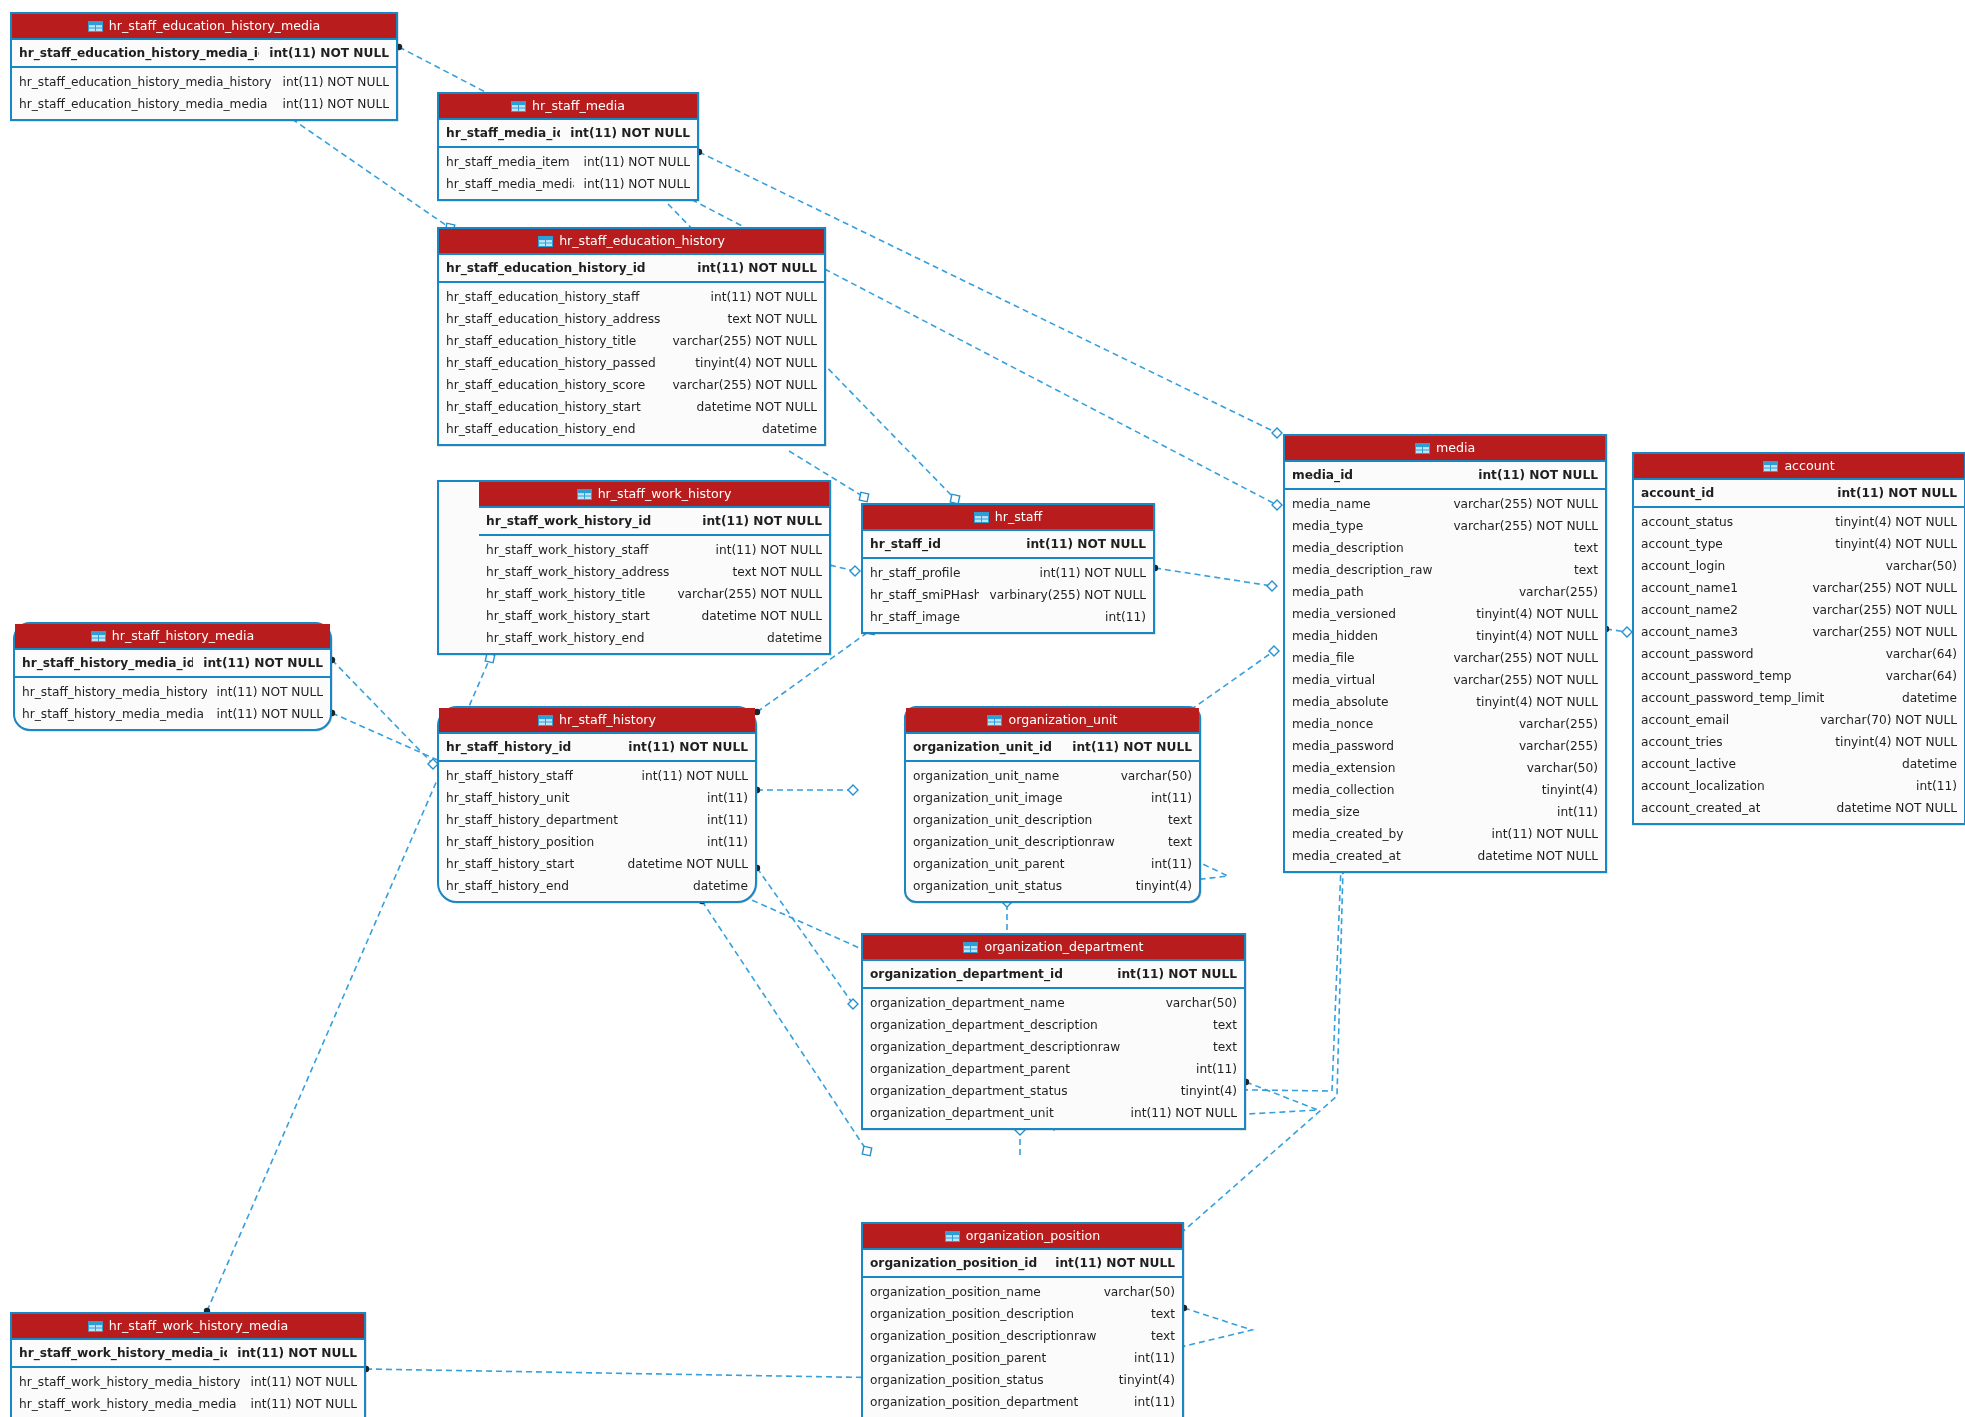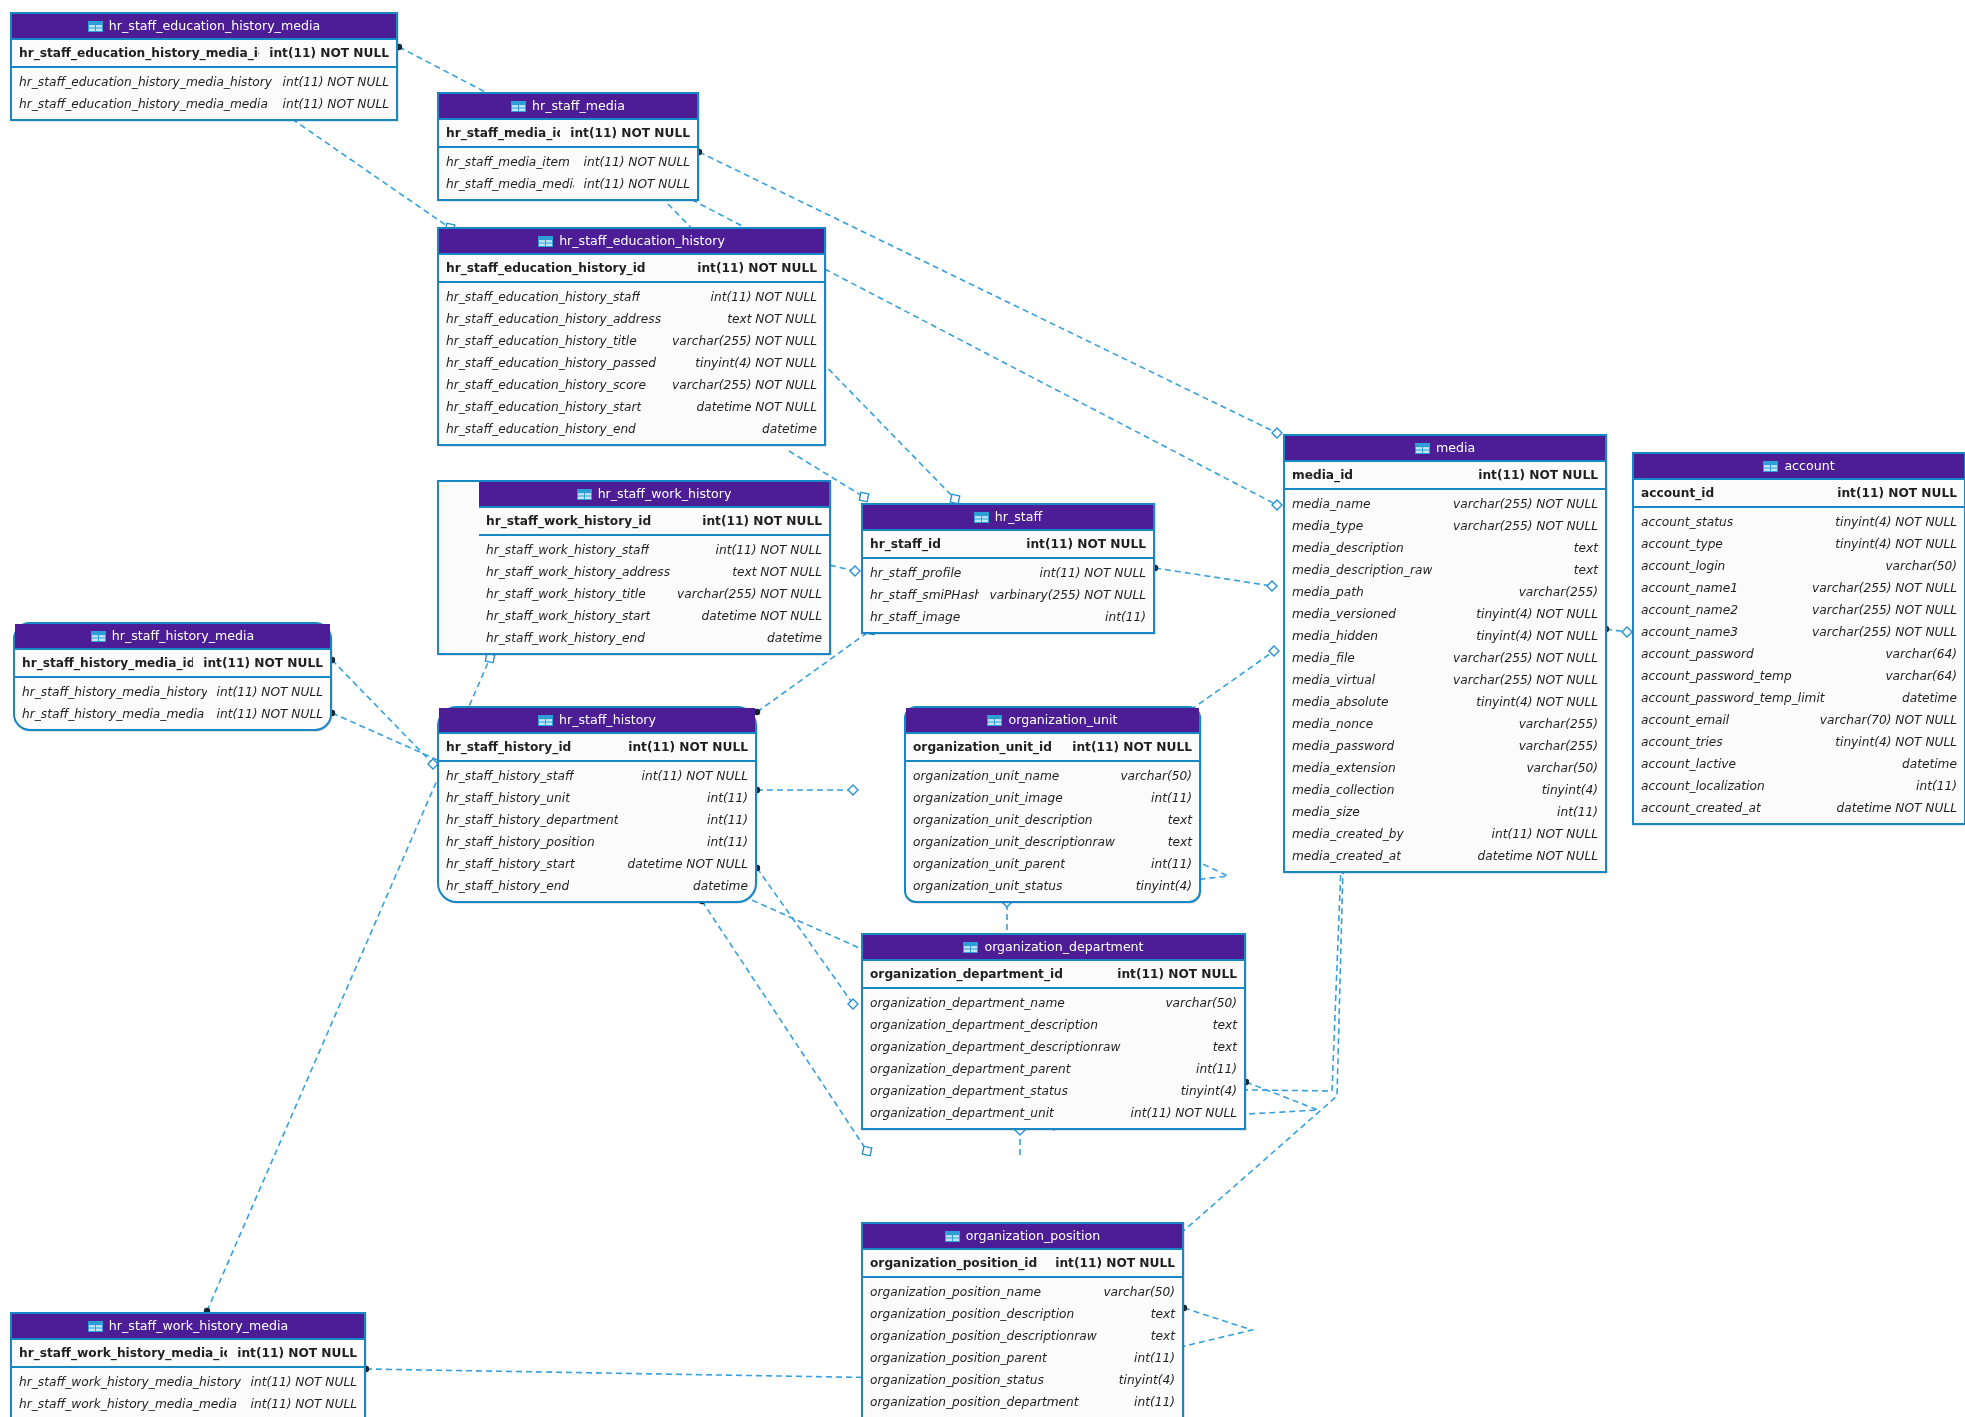--- a/index.html
+++ b/index.html
@@ -18,37 +18,37 @@
   .dot{fill:#18262e;stroke:none;}
   .glyph{fill:#ffffff;stroke:#2492cf;stroke-width:1.4;}
   .table-card{
     position:absolute;z-index:2;
     border:2px solid #1787c6;
     background:#fbfbfb;
     box-shadow:0.5px 0.5px 0 rgba(30,30,30,.25);
     font-size:12.2px;line-height:22px;white-space:nowrap;
   }
   .t-header{
-    height:24px;background:#4c1d95;color:#ffffff;
+    height:24px;background:#b91c1c;color:#ffffff;
     border-bottom:2px solid #1787c6;
     display:flex;align-items:center;justify-content:center;gap:6px;
     font-size:12.6px;line-height:24px;
   }
   .t-icon{flex:0 0 auto;display:inline-flex;}
   .t-row{
     display:flex;align-items:center;gap:10px;
     padding:0 7px;height:22px;
   }
   .t-row.pk{
     height:26px;line-height:26px;font-weight:700;
     border-bottom:2px solid #1787c6;background:#fbfbfb;
   }
   .c-name{flex:0 1 auto;overflow:hidden;}
   .c-type{flex:0 0 auto;margin-left:auto;text-align:right;}
-  .t-body{padding:3px 0 4px 0;font-style:italic;}
+  .t-body{padding:3px 0 4px 0;}
 </style>
 </head>
 <body>
 
 <div id="canvas">
   <svg id="wires" width="1965" height="1417" viewBox="0 0 1965 1417">
       <path d="M 399 47 L 1277 505" class="wire"></path>
       <circle cx="399" cy="47" r="3.2" class="dot"></circle>
       <polygon points="1277,500 1282,505 1277,510 1272,505" class="glyph"></polygon>
       <path d="M 292 119 L 450 228" class="wire"></path>

